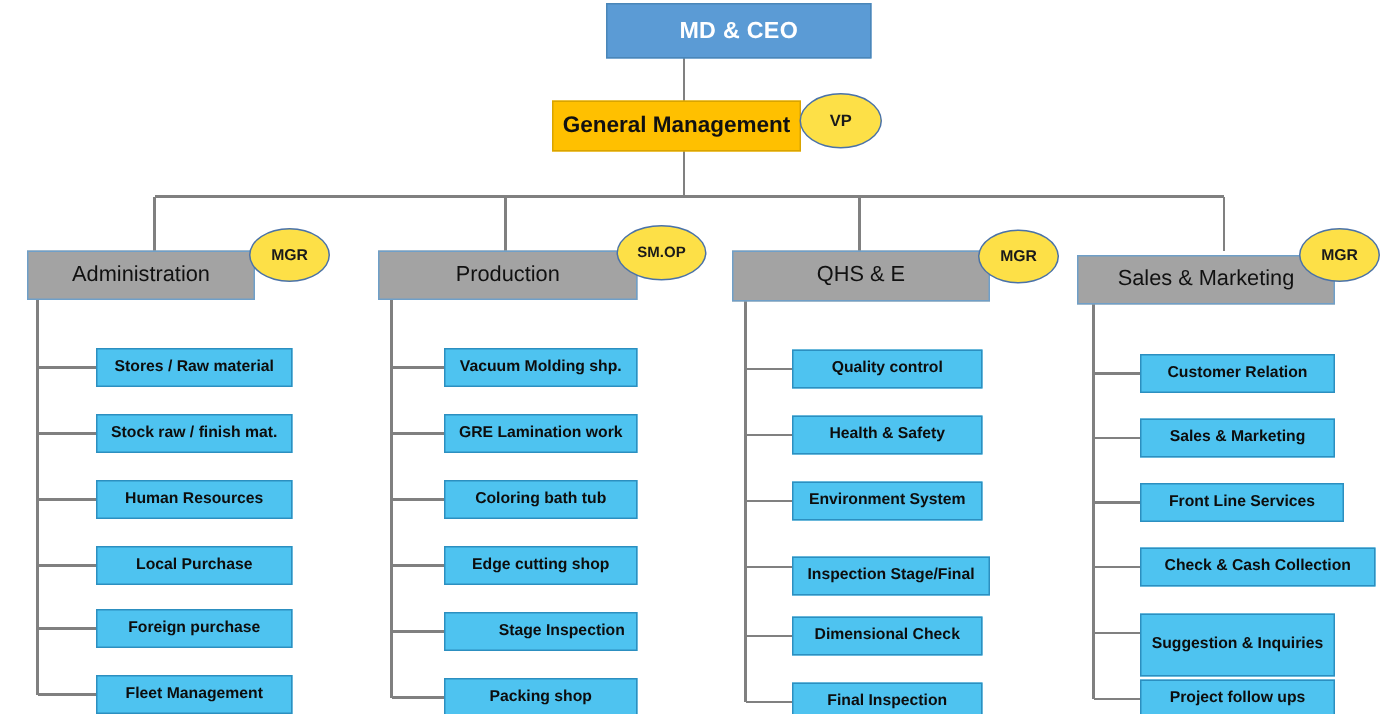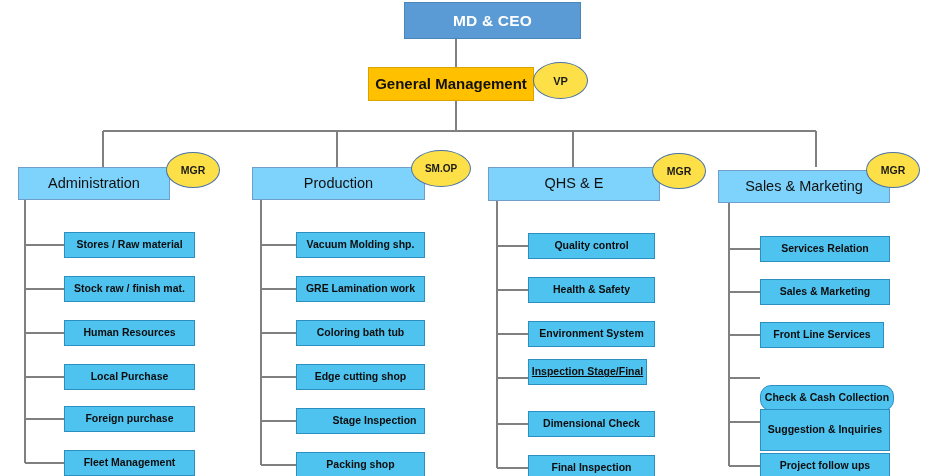--- a/index.html
+++ b/index.html
@@ -30,21 +30,21 @@
     margin-left:36px;
   }
   .n-gm{
     background:#ffc000;
     border:1px solid #d9a400;
     color:#111111;
     font-size:15px;
     font-weight:700;
   }
   .n-dept{
-    background:#7dd3fc;
+    background:#a3a3a3;
     border:1px solid #6f9fc8;
     color:#111111;
     font-size:14.5px;
     font-weight:400;
   }
   .n-leaf{
     background:#4ec3f0;
     border:1px solid #2c8fc0;
     color:#0d0d0d;
     font-size:10.5px;
@@ -194,47 +194,47 @@
 
   <div class="node n-leaf" style="left:528px;top:233px;width:127px;height:26px;">
     <span>Quality control</span>
   </div>
   <div class="node n-leaf" style="left:528px;top:277px;width:127px;height:26px;">
     <span>Health &amp; Safety</span>
   </div>
   <div class="node n-leaf" style="left:528px;top:321px;width:127px;height:26px;">
     <span>Environment System</span>
   </div>
-  <div class="node n-leaf" style="left:528px;top:359px;width:119px;height:26px;text-decoration:underline;">
+  <div class="node n-leaf" style="left:528px;top:371px;width:132px;height:26px;">
     <span>Inspection Stage/Final</span>
   </div>
   <div class="node n-leaf" style="left:528px;top:411px;width:127px;height:26px;">
     <span>Dimensional Check</span>
   </div>
   <div class="node n-leaf" style="left:528px;top:455px;width:127px;height:26px;">
     <span>Final Inspection</span>
   </div>
 
   <div class="node n-dept" style="left:718px;top:170px;width:172px;height:33px;">
     <span>Sales &amp; Marketing</span>
   </div>
   <div class="badge b-mgr" style="left:866px;top:152px;width:54px;height:36px;">
     <span>MGR</span>
   </div>
 
   <div class="node n-leaf" style="left:760px;top:236px;width:130px;height:26px;">
-    <span>Services Relation</span>
+    <span>Customer Relation</span>
   </div>
   <div class="node n-leaf" style="left:760px;top:279px;width:130px;height:26px;">
     <span>Sales &amp; Marketing</span>
   </div>
-  <div class="node n-leaf" style="left:760px;top:322px;width:124px;height:26px;">
+  <div class="node n-leaf" style="left:760px;top:322px;width:136px;height:26px;">
     <span>Front Line Services</span>
   </div>
-  <div class="node n-leaf" style="left:760px;top:385px;width:134px;height:26px;border-radius:11px;">
+  <div class="node n-leaf" style="left:760px;top:365px;width:157px;height:26px;">
     <span>Check &amp; Cash Collection</span>
   </div>
   <div class="node n-leaf" style="left:760px;top:409px;width:130px;height:42px;">
     <span>Suggestion &amp; Inquiries</span>
   </div>
   <div class="node n-leaf" style="left:760px;top:453px;width:130px;height:26px;">
     <span>Project follow ups</span>
   </div>
 
 </div>

